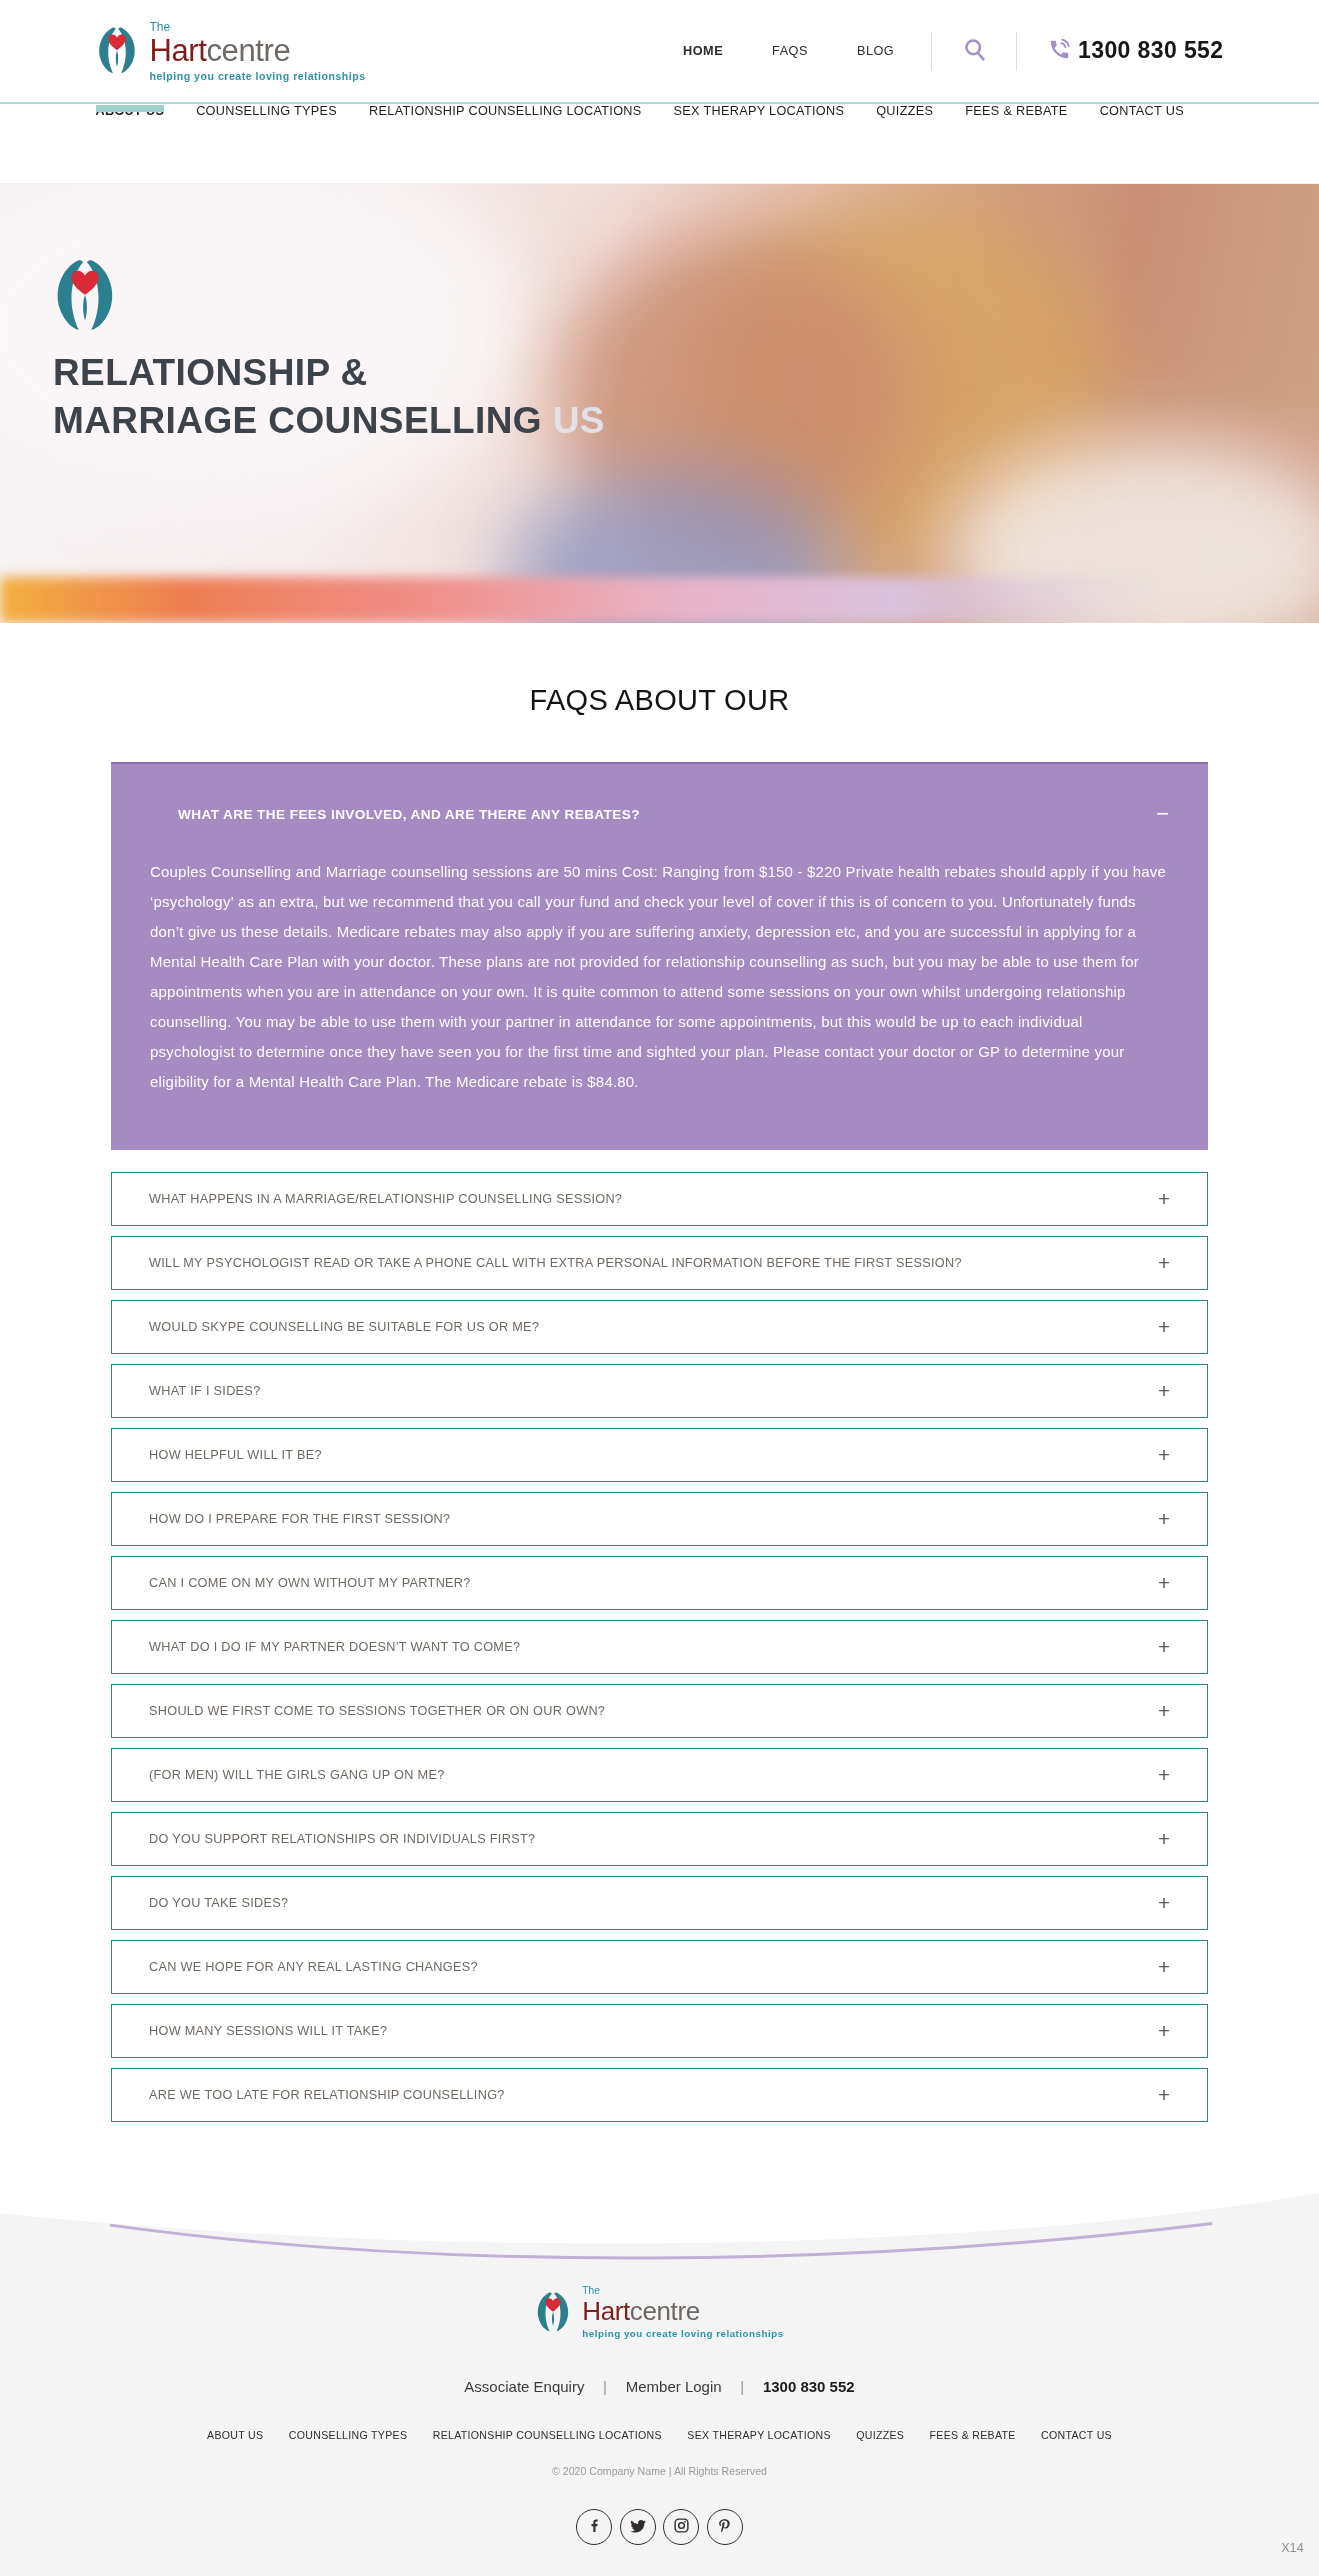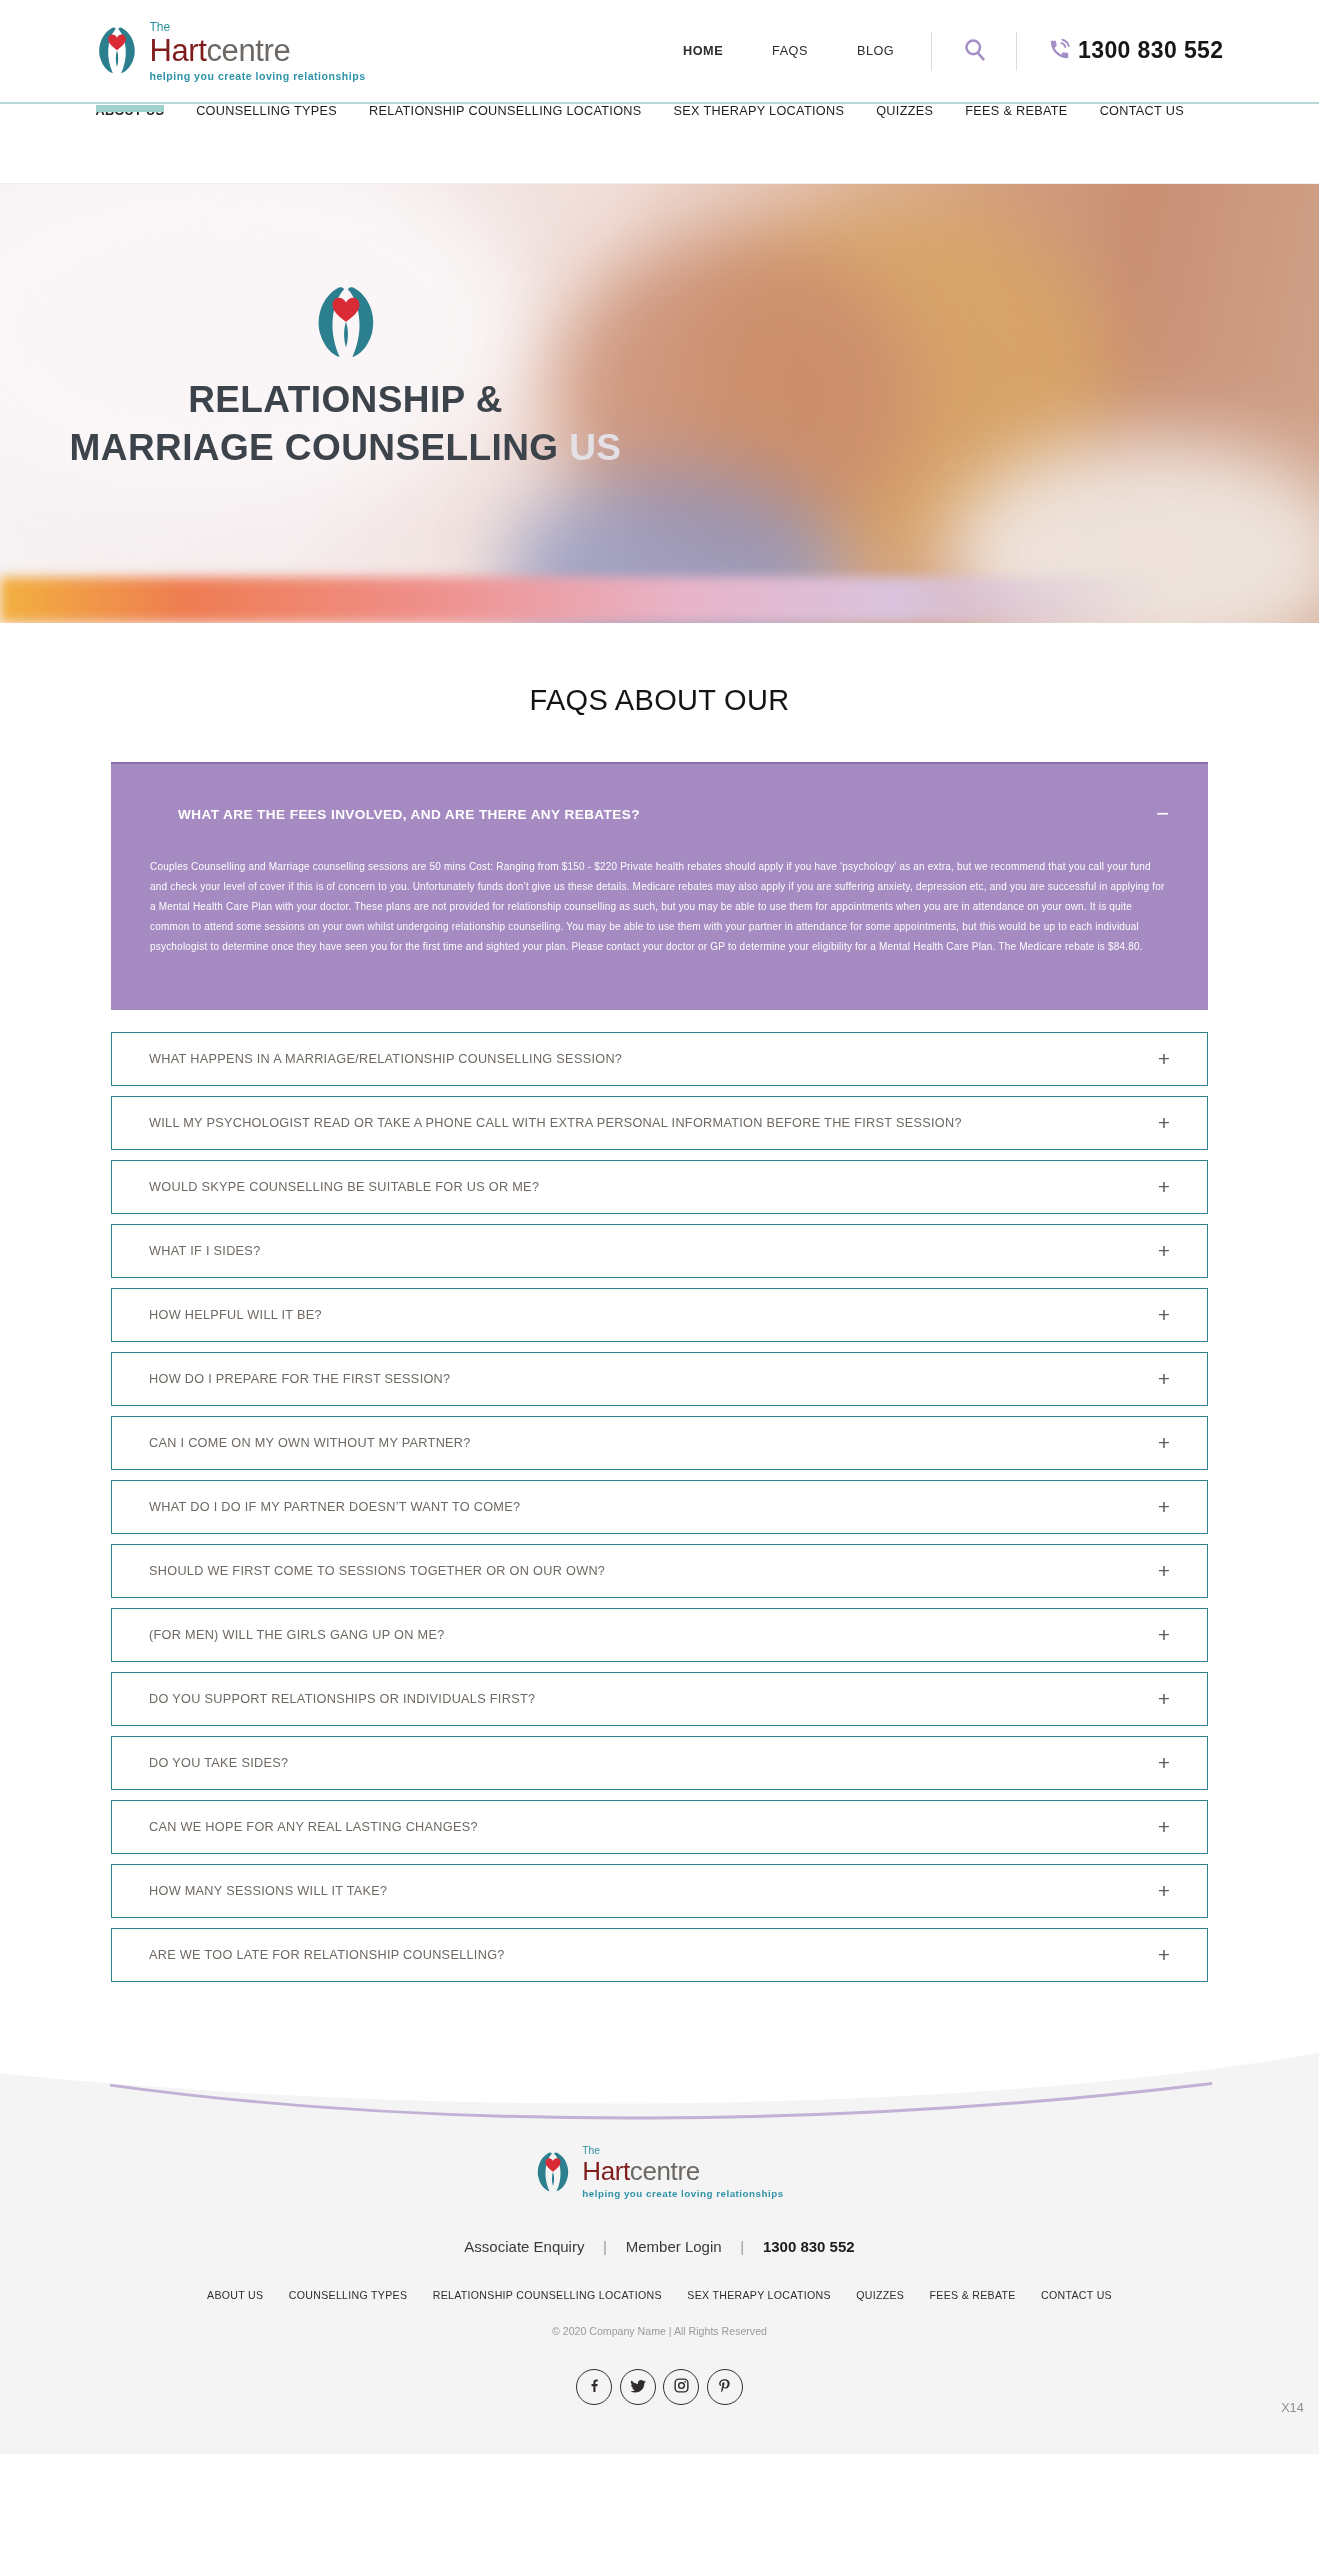--- a/index.html
+++ b/index.html
@@ -38,33 +38,33 @@
   .hero { position:relative; height:439px; overflow:hidden;
     background:linear-gradient(100deg,#f7f3f4 0%,#f5eced 26%,#f0ddd7 44%,#e3c0ae 58%,#d4a183 70%,#c98f74 82%,#d0a48c 100%); }
   .hero .blob { position:absolute; border-radius:50%; filter:blur(36px); }
   .blob-hair  { width:424px; height:365px; right:204px; top:17px; background:#d9a565; opacity:.85; }
   .blob-skin  { width:365px; height:322px; right:399px; top:51px; background:#c98a6d; opacity:.8; }
   .blob-dress { width:407px; height:237px; right:-34px; bottom:-51px; background:#f2ebe6; opacity:.9; }
   .blob-shirt { width:339px; height:212px; right:475px; bottom:-59px; background:#8b93c0; opacity:.75; }
   .blob-glow  { width:594px; height:356px; left:-68px; top:-34px; background:#fbf7f8; opacity:.9; }
   .hero-strip { position:absolute; left:0; right:0; bottom:0; height:46px; filter:blur(6px);
     background:linear-gradient(90deg,#f2b03f 0%,#ee7d52 14%,#ef8f8a 32%,#e8b4c9 52%,#d9c3dd 68%,rgba(217,195,221,0) 88%); }
-  .hero-content { position:absolute; left:53px; top:100px; width:585px; text-align:center; }
+  .hero-content { position:absolute; left:53px; top:73px; width:585px; text-align:left; }
   .hero-logo { margin-bottom:13.6px; }
   .hero-title { font-size:37px; font-weight:bold; color:#3d434b; line-height:1.32; letter-spacing:0.4px; }
   .hero-title .suffix { color:#e3e0e6; }
 
   
   .faq-section { padding-top:57px; padding-bottom:39px; background:#fff; }
   .faq-heading { text-align:center; font-size:29px; font-weight:400; color:#141414; line-height:1.42; letter-spacing:0.3px; margin-bottom:41px; }
   .faq-card-open { width:1097px; margin:0 auto 22px auto; background:#a58bc2; border-top:2.5px solid #8a6cb0; padding:39px 39px 53px 39px; }
   .faq-open-head { display:flex; justify-content:space-between; align-items:center; cursor:pointer; }
   .faq-open-q { color:#ffffff; font-size:13.6px; font-weight:bold; letter-spacing:0.4px;margin-left:28px; }
   .faq-toggle-minus { color:#ffffff; font-size:22px; font-weight:300; line-height:1; }
-  .faq-open-body { margin-top:32px; color:#fdfdfe; font-size:10px; line-height:2.0; letter-spacing:0.2px; }
+  .faq-open-body { margin-top:32px; color:#fdfdfe; font-size:15px; line-height:2.0; letter-spacing:0.2px; }
 
   .faq-list { width:1097px; margin:0 auto; list-style:none; }
   .faq-row { height:54px; border:0.8px solid #30848f; margin-bottom:10px; background:#fff;
     display:flex; align-items:center; justify-content:space-between; padding:0 37px; cursor:pointer; }
   .faq-q { font-size:12.7px; color:#6e6862; letter-spacing:0.3px; }
   .faq-plus { font-size:20.4px; font-weight:300; color:#5a5a5a; line-height:1; }
 
   
   .prefooter { background:#f4f4f4; }
   .prefooter svg { display:block; width:1319px; height:110px; }

